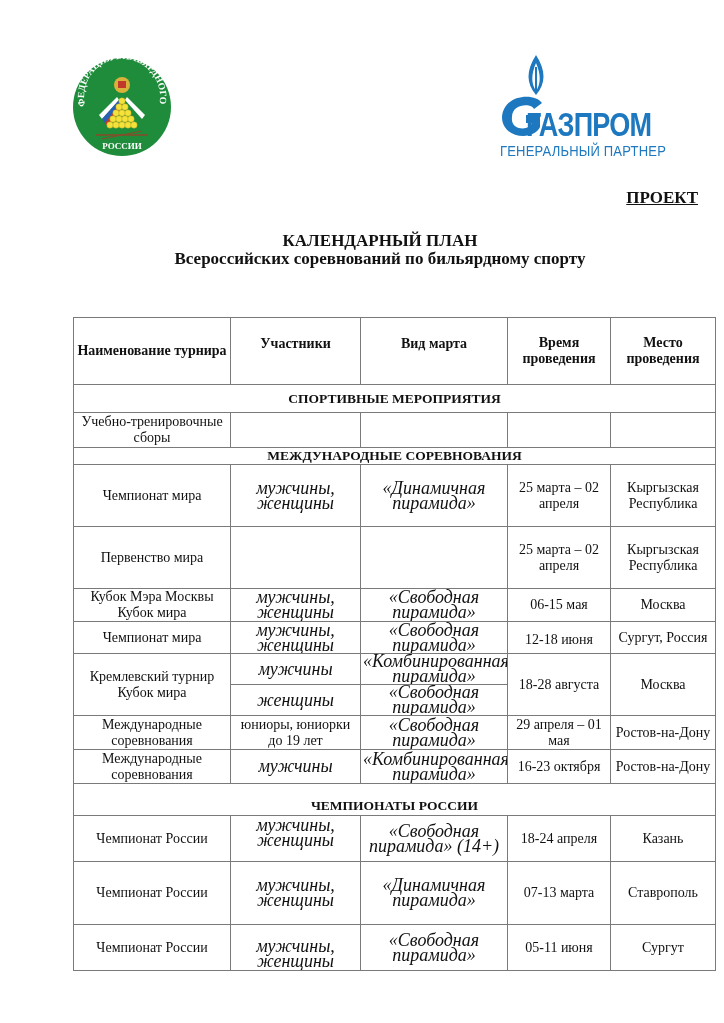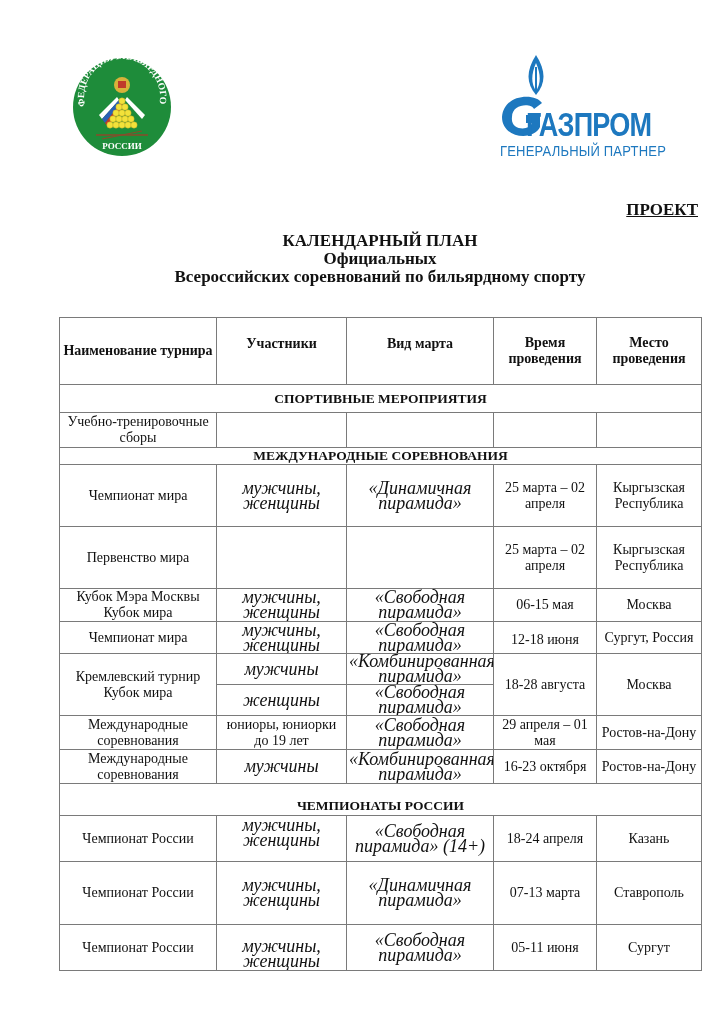--- a/index.html
+++ b/index.html
@@ -7,28 +7,28 @@
          font-family: "Liberation Serif", "DejaVu Serif", serif; color: #111; }
 
   
   .fbs-logo { position: absolute; left: 72px; top: 47px; width: 100px; height: 116px; }
   .gazprom { position: absolute; left: 496px; top: 53px; width: 180px; height: 110px; }
   .gz-word { position: absolute; left: 30px; top: 53px; font-family: "Liberation Sans", sans-serif;
              font-weight: bold; font-size: 33px; color: #1d78bf; letter-spacing: -1px; transform: scaleX(0.82); transform-origin: left top; }
   .gz-sub { position: absolute; left: 4px; top: 90px; font-family: "Liberation Sans", sans-serif;
             font-size: 14px; color: #1d78bf; letter-spacing: 0.2px; white-space: nowrap; transform: scaleX(0.93); transform-origin: left top;}
 
-  .project { position: absolute; right: 26px; top: 200px; font-weight: bold; font-size: 17px;
+  .project { position: absolute; right: 26px; top: 188px; font-weight: bold; font-size: 17px;
              text-decoration: underline; }
 
   .title-block { position: absolute; left: 60px; top: 232px; width: 640px; text-align: center;
                  font-weight: bold; font-size: 17px; line-height: 18px; }
   .title-block div { margin: 0; }
 
-  table.plan { position: absolute; left: 59px; top: 317px; width: 642px; border-collapse: collapse;
+  table.plan { position: absolute; left: 73px; top: 317px; width: 642px; border-collapse: collapse;
                table-layout: fixed; font-size: 14px; line-height: 16px; }
   table.plan td, table.plan th { border: 1px solid #7a7a7a; text-align: center; vertical-align: middle;
                padding: 0 2px; overflow: hidden; }
   table.plan th { font-weight: bold; font-size: 14px; }
   .sec td { font-weight: bold; font-size: 13.5px; }
   .small { font-size: 18px; line-height: 15px; font-style: italic; }
 </style>
 </head>
 <body>
 
@@ -84,21 +84,20 @@
     <path d="M46 50 C 40 40, 8 40, 6 64 C 6 86, 38 88, 44 74 L 44 62 L 30 62 L 30 70 L 36 70 C 34 78, 14 78, 16 64 C 16 50, 36 50, 38 56 Z" fill="#1d78bf"></path>
   </svg>
   <div class="gz-word">ГАЗПРОМ</div>
   <div class="gz-sub">ГЕНЕРАЛЬНЫЙ ПАРТНЕР</div>
 </div>
 
 <div class="project">ПРОЕКТ</div>
 
 <div class="title-block">
   <div>КАЛЕНДАРНЫЙ ПЛАН</div>
-  <div>Официальных</div>
   <div>Всероссийских соревнований по бильярдному спорту</div>
 </div>
 
 <table class="plan">
   <colgroup>
     <col style="width:157px">
       <col style="width:130px">
       <col style="width:147px">
       <col style="width:103px">
       <col style="width:105px">

